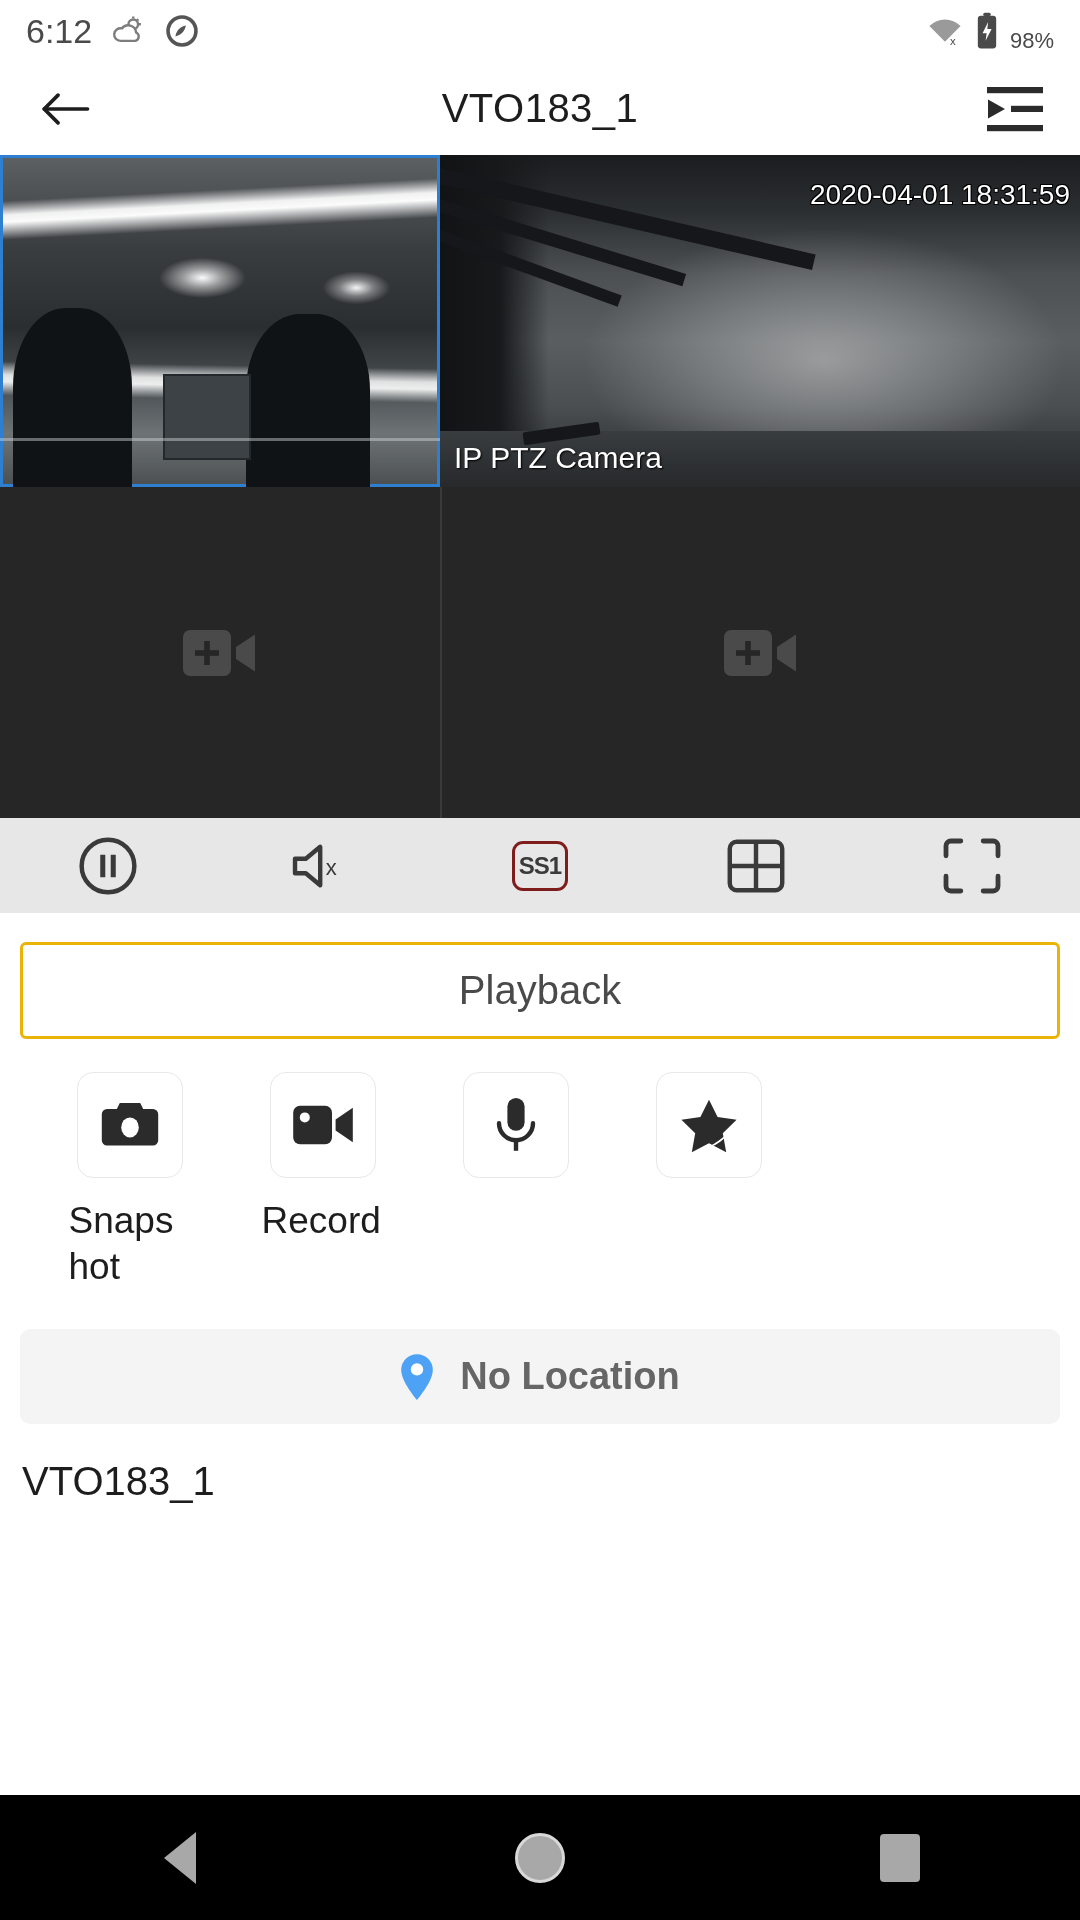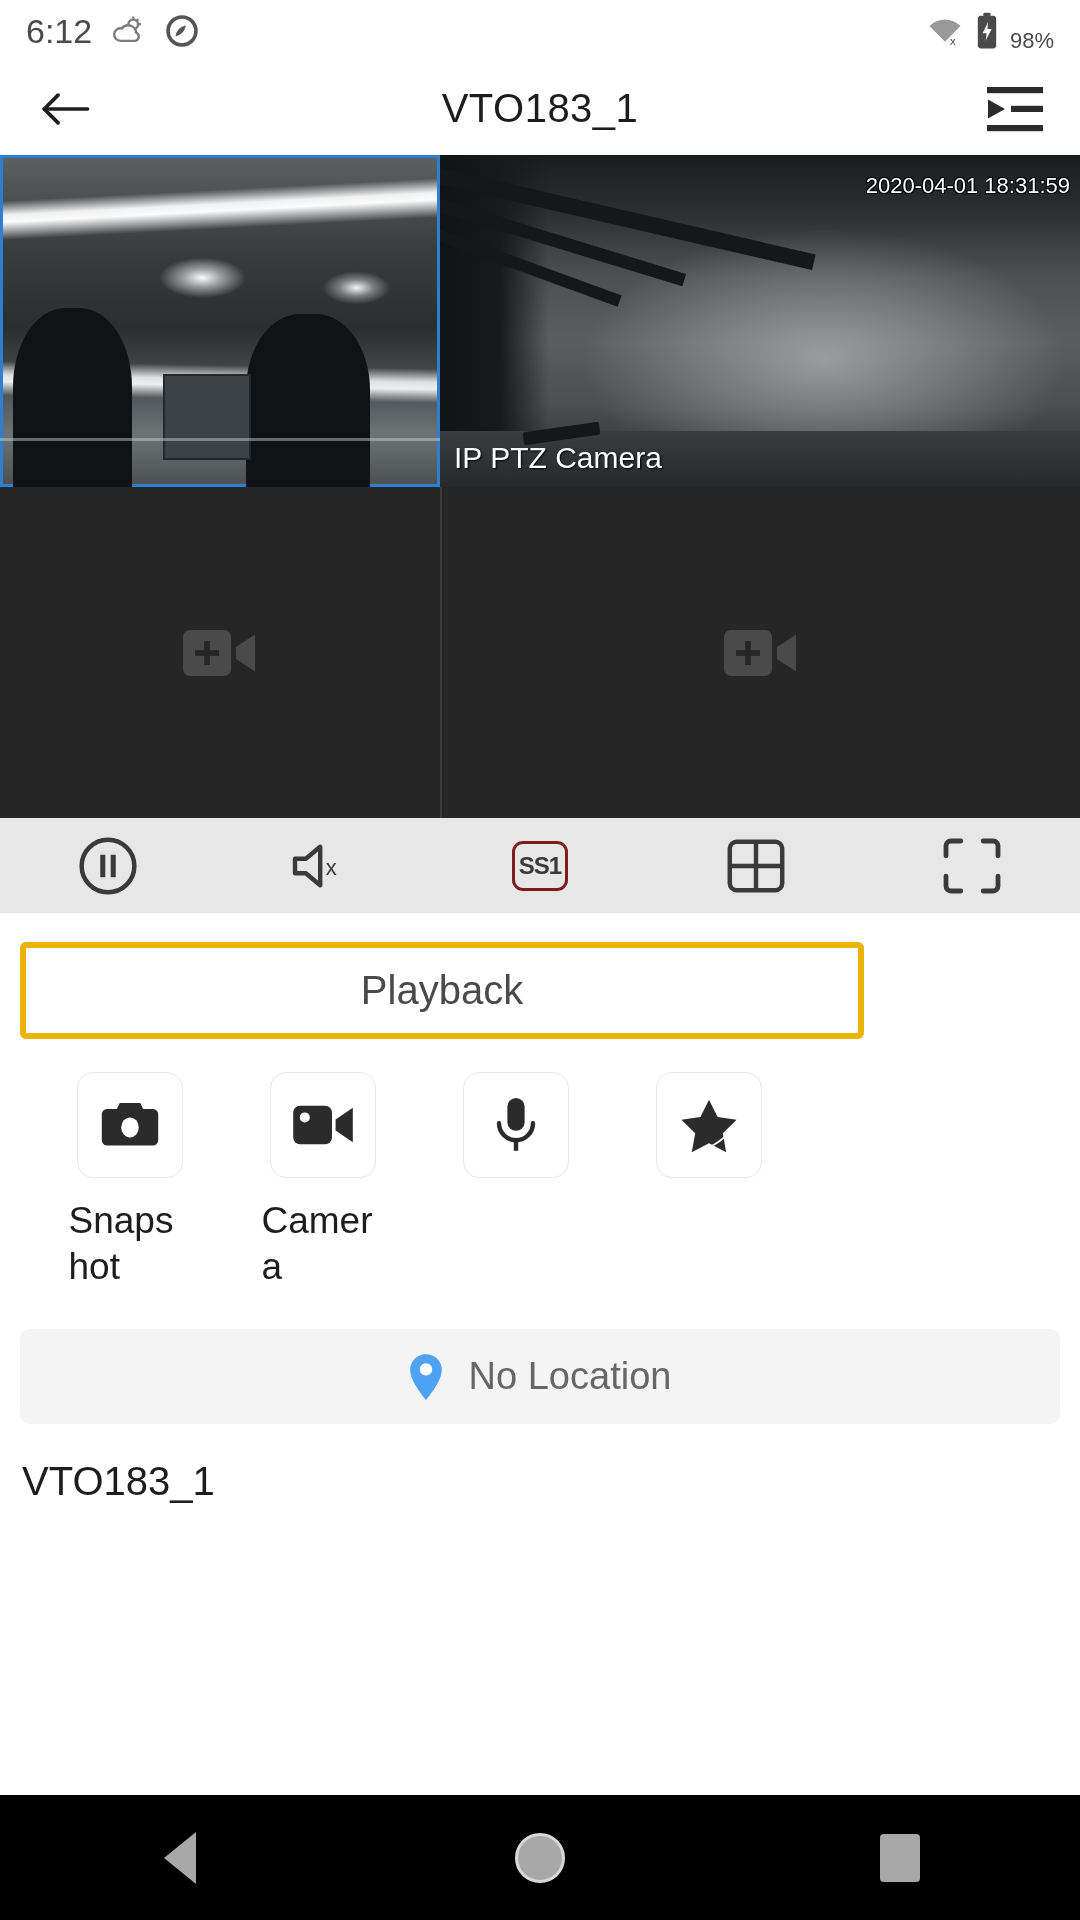--- a/index.html
+++ b/index.html
@@ -91,22 +91,22 @@
   }
   .cam2 .floor{
     position:absolute; left:0; right:0; bottom:0; height:17%;
     background:linear-gradient(to bottom, #3a3d3f 0%, #2e3133 60%, #27292b 100%);
   }
   .cam2 .obj{
     position:absolute; left:13%; bottom:14%; width:12%; height:4%;
     background:#15171a; transform:rotate(-8deg); border-radius:2px;
   }
   .osd-time{
-    position:absolute; top:18px; right:10px;
-    color:#ffffff; font-size:22px;
+    position:absolute; top:24px; right:10px;
+    color:#ffffff; font-size:28px;
     font-family:"Liberation Sans", sans-serif;
     text-shadow:1px 1px 0 #000, -1px 1px 0 #000, 1px -1px 0 #000, -1px -1px 0 #000;
   }
   .osd-name{
     position:absolute; left:14px; bottom:12px;
     color:#ffffff; font-size:30px;
     text-shadow:1px 1px 2px #000;
   }
   .pane-empty{
     background:#262626;
@@ -126,22 +126,22 @@
   }
   .ss-badge{
     width:56px; height:50px; border:3px solid #7f1d1d; border-radius:11px;
     display:flex; align-items:center; justify-content:center;
     font-size:24px; font-weight:bold; color:#3a3a3a; letter-spacing:-1px;
   }
 
   
   .playback-wrap{ padding:29px 20px 0 20px; background:#fff; }
   .playback-btn{
-    width:844px; height:97px;
-    border:6px solid #eab308; border-radius:6px;
+    width:1040px; height:97px;
+    border:3px solid #eab308; border-radius:6px;
     background:#fff;
     display:flex; align-items:center; justify-content:center;
     font-size:40px; color:#4a4a4a;
   }
 
   
   .actions{
     margin-top:33px;
     width:1080px;
     display:flex;
@@ -161,21 +161,21 @@
   .action-label{
     margin-top:20px;
     width:122px;
     text-align:left;
     font-size:37px; line-height:46px;
     color:#1d1d1d;
     word-break:break-all;
   }
 
   
-  .location-wrap{ padding:39px 36px 0 20px; }
+  .location-wrap{ padding:39px 36px 0 20px;font-weight:bold; }
   .location{
     width:1040px; height:95px;
     background:#f4f4f4; border-radius:10px;
     display:flex; align-items:center; justify-content:center; gap:26px;
   }
   .location-text{ font-size:38px; color:#666666; }
 
   
   .devname{
     margin-top:35px; padding-left:22px;
@@ -359,21 +359,21 @@
   </div>
 
   <div class="action">
     <div class="action-box">
       <svg class="icon-svg" width="62" height="48" viewBox="0 0 31 24">
         <rect x="0.6" y="2.4" width="19.4" height="19.2" rx="3.4" fill="#2b2b2b"></rect>
         <path d="M21.8 9.2 30.4 3.4v17.2l-8.6-5.8z" fill="#2b2b2b"></path>
         <circle cx="6.4" cy="8.2" r="2.5" fill="#ffffff"></circle>
       </svg>
     </div>
-    <div class="action-label">Camera</div>
+    <div class="action-label">Record</div>
   </div>
 
   <div class="action">
     <div class="action-box">
       <svg class="icon-svg" width="46" height="58" viewBox="0 0 23 29">
         <rect x="7.2" y="1" width="8.6" height="16.4" rx="4.3" fill="#2b2b2b"></rect>
         <path d="M3 13.6a8.5 8.5 0 0 0 17 0" fill="none" stroke="#2b2b2b" stroke-width="2.2" stroke-linecap="round"></path>
         <line x1="11.5" y1="22.2" x2="11.5" y2="27.4" stroke="#2b2b2b" stroke-width="2.2"></line>
       </svg>
     </div>

